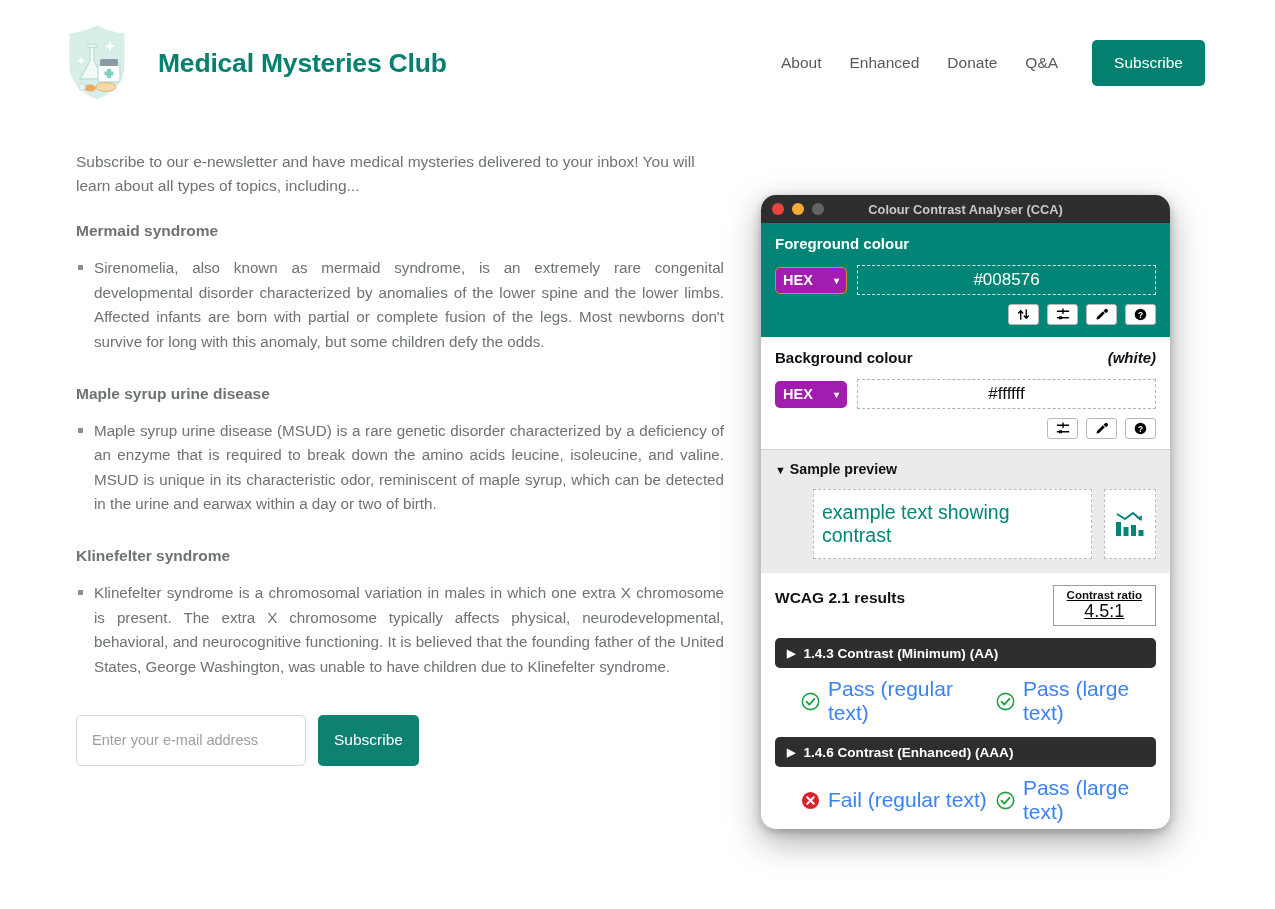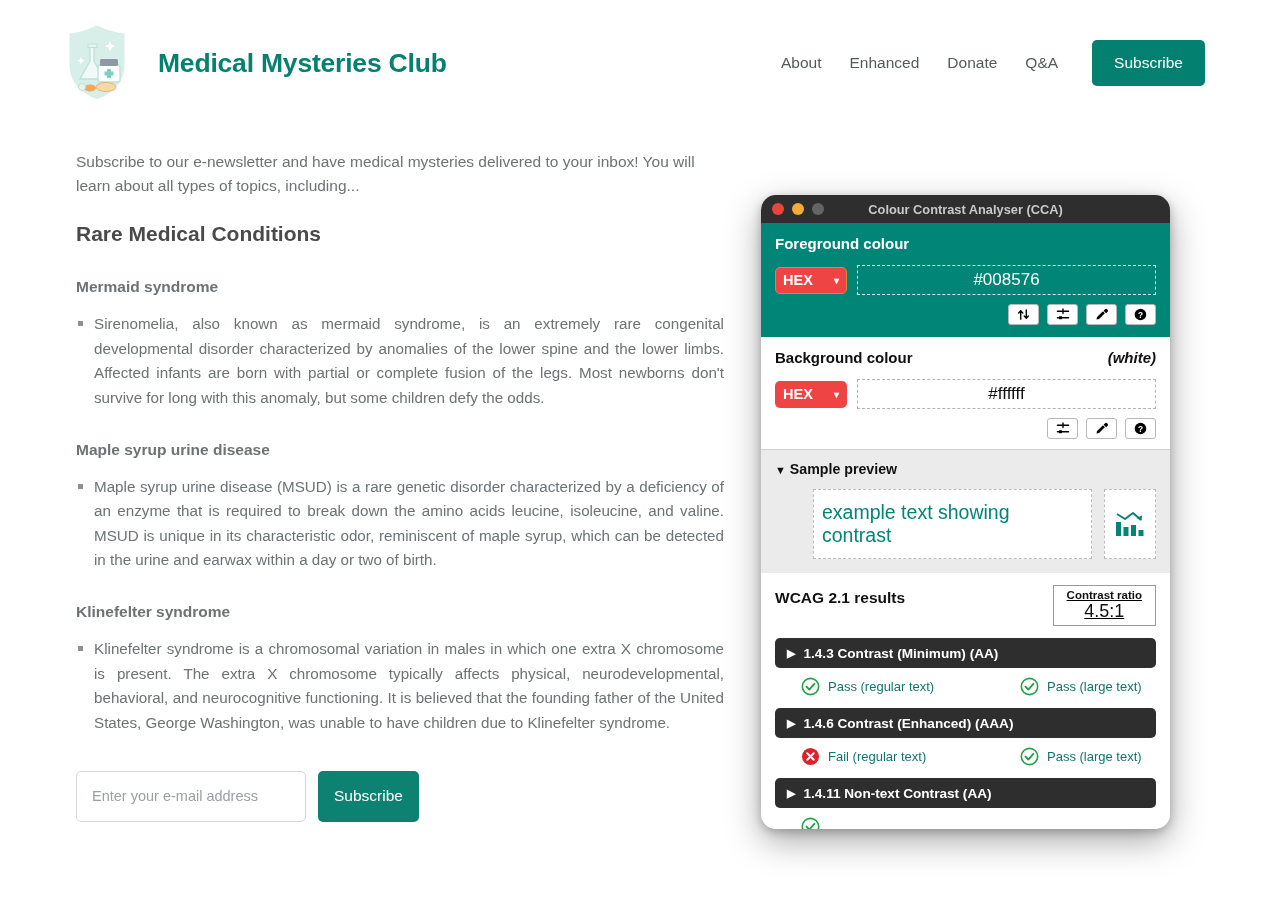--- a/index.html
+++ b/index.html
@@ -104,21 +104,21 @@
     position: absolute; left: 0; right: 0; text-align: center;
     font-size: 12.8px; font-weight: bold; color: #c9c9c9;
   }
 
   .fg-panel { background: #008576; padding: 12px 14px 12px 14px; }
   .panel-label { font-size: 15px; font-weight: bold; color: #ffffff; }
   .panel-label.dark { color: #0f0f0f; }
   .colour-row { display: flex; align-items: center; gap: 10px; margin-top: 13px; }
   .hex-select {
     width: 72px; height: 27px;
-    background: #ef4444; color: #ffffff;
+    background: #a21caf; color: #ffffff;
     border: 1px solid #d08a3a; border-radius: 5px;
     font-size: 14.5px; font-weight: bold;
     font-family: "Liberation Sans", sans-serif;
     padding-left: 7px; cursor: pointer;
     display: flex; align-items: center; justify-content: space-between;
     padding-right: 7px;
   }
   .hex-select.plain { border: 1px solid transparent; }
   .chev { font-size: 10px; }
   .hex-value {
@@ -169,21 +169,21 @@
 
   .criterion {
     background: #2e2e2e; color: #ffffff;
     border-radius: 5px; height: 30px;
     display: flex; align-items: center;
     padding-left: 12px; margin-top: 12px;
     font-size: 13.6px; font-weight: bold; cursor: pointer;
   }
   .criterion .tri { margin-right: 8px; font-size: 11px; }
   .result-row { display: flex; margin-top: 9px; padding-left: 26px; }
-  .result-item { display: flex; align-items: center; gap: 8px; font-size: 13px; color: #0f766e; }
+  .result-item { display: flex; align-items: center; gap: 8px; font-size: 21px; color: #3b82f6; }
   .result-item.first { width: 219px; }
   .pass-ico, .fail-ico { width: 19px; height: 19px; flex: none; }
 </style>
 </head>
 <body>
 <div id="root">
 
 <header class="site-header">
   <div class="brand">
     <span class="logo-shield">
@@ -212,21 +212,20 @@
     <a class="nav-link" href="#">About</a>
     <a class="nav-link" href="#">Enhanced</a>
     <a class="nav-link" href="#">Donate</a>
     <a class="nav-link" href="#">Q&amp;A</a>
     <button class="nav-subscribe">Subscribe</button>
   </nav>
 </header>
 
 <main class="content">
   <p class="intro">Subscribe to our e-newsletter and have medical mysteries delivered to your inbox! You will learn about all types of topics, including...</p>
-  <h2 class="section-title">Rare Medical Conditions</h2>
 
   <h3 class="cond-title">Mermaid syndrome</h3>
   <ul class="cond-list">
     <li>Sirenomelia, also known as mermaid syndrome, is an extremely rare congenital developmental disorder characterized by anomalies of the lower spine and the lower limbs. Affected infants are born with partial or complete fusion of the legs. Most newborns don't survive for long with this anomaly, but some children defy the odds.</li>
   </ul>
 
   <h3 class="cond-title">Maple syrup urine disease</h3>
   <ul class="cond-list">
     <li>Maple syrup urine disease (MSUD) is a rare genetic disorder characterized by a deficiency of an enzyme that is required to break down the amino acids leucine, isoleucine, and valine. MSUD is unique in its characteristic odor, reminiscent of maple syrup, which can be detected in the urine and earwax within a day or two of birth.</li>
   </ul>

